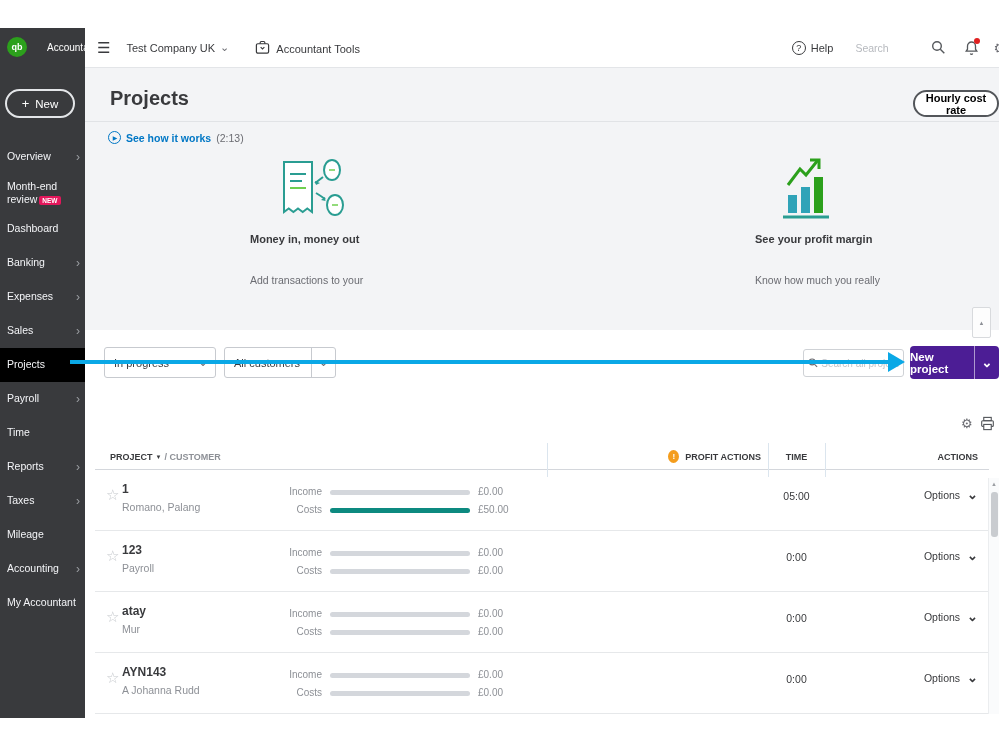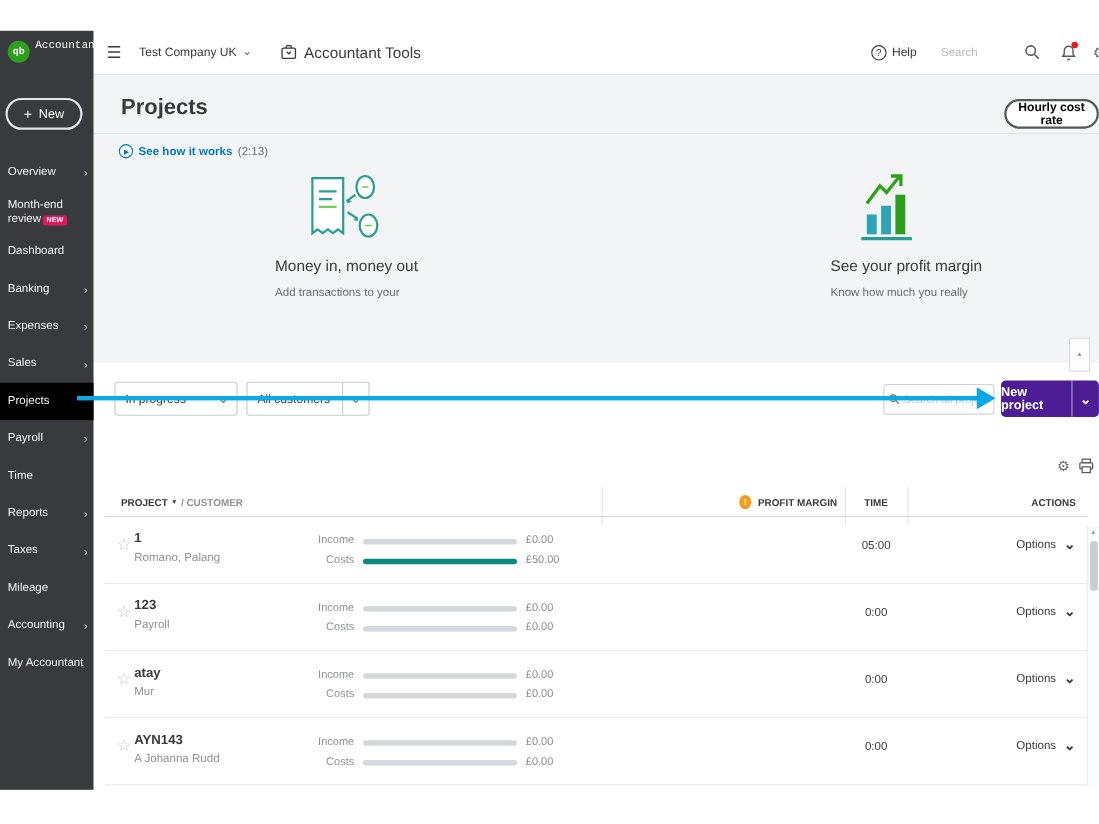--- a/index.html
+++ b/index.html
@@ -1,39 +1,39 @@
 <!DOCTYPE html>
 <html><head>
 <meta charset="utf-8">
 <style>
   * { box-sizing: border-box; margin: 0; padding: 0; }
   body { background:#fff; font-family:"Liberation Sans", sans-serif; color:#393a3d; }
   .screen { position:relative; width:999px; height:749px; background:#fff; overflow:hidden; }
 
   
   .sidebar { position:absolute; left:0; top:28px; width:85px; height:690px; background:#393a3d; z-index:4; }
-  .brand-row { position:absolute; left:7px; top:9px; display:flex; gap:5px;font-family:Liberation Mono, monospace; }
+  .brand-row { position:absolute; left:7px; top:9px; display:flex; align-items:center; gap:20px; }
   .qb-circle { width:20px; height:20px; border-radius:50%; background:#2ca01c; color:#fff; font-size:9px; font-weight:bold; display:flex; align-items:center; justify-content:center; flex:none; }
   .brand-text { color:#fff; font-size:10px; }
   .new-btn { position:absolute; left:5px; top:61px; width:70px; height:29px; border:2px solid #e3e5e8; border-radius:16px; background:transparent; color:#fff; font-size:11.5px; display:flex; align-items:center; justify-content:center; gap:6px; cursor:pointer; }
   .new-btn .plus { font-size:13px; font-weight:400; }
   .nav { position:absolute; left:0; top:112px; width:85px; }
   .nav-item { position:relative; height:34px; display:flex; align-items:center; padding:0 5px 0 7px; color:#f4f5f8; font-size:10.5px; cursor:pointer; }
   .nav-item.tall { height:38px; }
   .nav-item.active { background:#000; }
   .nav-label { flex:1; line-height:1.25; }
   .nav-chevron { color:#9b9ea3; font-size:12px; line-height:1; }
   .new-badge { background:#e3165b; color:#fff; font-size:6.5px; font-weight:bold; padding:1px 3px; border-radius:2px; margin-left:2px; }
 
   
   .topbar { position:absolute; left:85px; top:28px; width:914px; height:40px; background:#fff; border-bottom:1px solid #e3e5e8; display:flex; align-items:center; padding:0 0 0 12px; z-index:3; }
   .hamburger { font-size:15px; color:#393a3d; cursor:pointer; }
   .company { display:flex; align-items:center; gap:5px; margin-left:16px; font-size:11px; font-weight:400; cursor:pointer; }
   .chev-sm { font-size:11px; color:#6b6c72; line-height:0.6; }
-  .tools { display:flex; align-items:flex-start; gap:6px; margin-left:26px; font-size:14px; cursor:pointer; }
+  .tools { display:flex; align-items:flex-end; gap:6px; margin-left:26px; font-size:11px; cursor:pointer; }
   .help { display:flex; align-items:center; gap:5px; margin-left:auto; font-size:11px; cursor:pointer; }
   .help-circle { width:14px; height:14px; border:1.4px solid #393a3d; border-radius:50%; font-size:9px; display:flex; align-items:center; justify-content:center; }
   .top-search { border:none; outline:none; width:58px; margin-left:22px; font-size:10.5px; color:#393a3d; }
   .top-search::placeholder { color:#b6b9be; }
   .icon-btn { margin-left:18px; cursor:pointer; display:flex; align-items:center; }
   .gear-glyph { font-size:14px; color:#6b6c72; }
   .bell-wrap { position:relative; }
   .bell-dot { position:absolute; right:-1px; top:-2px; width:6px; height:6px; border-radius:50%; background:#e02020; }
 
   
@@ -41,21 +41,21 @@
   .page-title { position:absolute; left:110px; top:87px; font-size:20px; font-weight:700; z-index:2; }
   .hourly-btn { position:absolute; left:913px; top:90px; width:86px; height:27px; background:#fff; border:2px solid #53565a; border-radius:15px; font-size:11px; font-weight:700; display:flex; align-items:center; justify-content:center; z-index:2; cursor:pointer; }
   .header-divider { position:absolute; left:85px; top:121px; width:914px; height:1px; background:#e1e3e6; z-index:2; }
   .see-how { position:absolute; left:108px; top:131px; display:flex; align-items:center; gap:5px; z-index:2; cursor:pointer; }
   .play-circle { width:13px; height:13px; border:1.4px solid #0077c5; border-radius:50%; color:#0077c5; font-size:6px; display:flex; align-items:center; justify-content:center; padding-left:1px; }
   .see-how-link { color:#0077c5; font-size:10.5px; font-weight:600; }
   .see-how-dur { color:#6b6c72; font-size:10.5px; }
   .card { position:absolute; top:157px; width:195px; z-index:2; }
   .card1 { left:250px; } .card2 { left:500px; } .card3 { left:755px; }
   .card-icon { height:64px; margin-bottom:12px; }
-  .card-title { font-size:14px; font-weight:400; color:#393a3d; margin-bottom:9px; }
+  .card-title { font-size:11px; font-weight:700; color:#393a3d; margin-bottom:27px; }
   .card-desc { font-size:10.5px; color:#6b6c72; line-height:1.7; }
   .hero-scroll { position:absolute; left:972px; top:307px; width:19px; height:31px; background:#fdfdfd; border:1px solid #d8dadd; border-radius:2px; display:flex; align-items:center; justify-content:center; font-size:6px; color:#8d9096; z-index:2; cursor:pointer; }
 
   
   .dd { position:absolute; background:#fff; border:1px solid #c7cacf; border-radius:3px; display:flex; align-items:center; font-size:11px; z-index:2; cursor:pointer; }
   .dd-status { left:104px; top:347px; width:112px; height:31px; }
   .dd-customer { left:224px; top:347px; width:112px; height:31px; }
   .dd-label { flex:1; padding-left:9px; }
   .dd-chev { width:24px; text-align:center; color:#6b6c72; font-size:12px; line-height:0.7; }
   .dd-chev.split { border-left:1px solid #c7cacf; height:100%; display:flex; align-items:center; justify-content:center; }
@@ -295,21 +295,21 @@
     <span class="th-div d1"></span>
     <span class="th-div d2"></span>
     <span class="th-div d3"></span>
     <span class="th-project">
       <span>PROJECT</span>
       <span class="sort-glyph">▼</span>
       <span class="th-cust">/ CUSTOMER</span>
     </span>
     <span class="th-pm">
       <span class="warn-circle">!</span>
-      <span>PROFIT MARGIN</span>
+      <span>PROFIT ACTIONS</span>
     </span>
     <span class="th-time">TIME</span>
     <span class="th-actions">ACTIONS</span>
   </div>
 
   <div class="row" style="top:470px;">
     <span class="star">☆</span>
     <span class="proj">1</span>
     <span class="cust">Romano, Palang</span>
     <span class="lbl income">Income</span>

